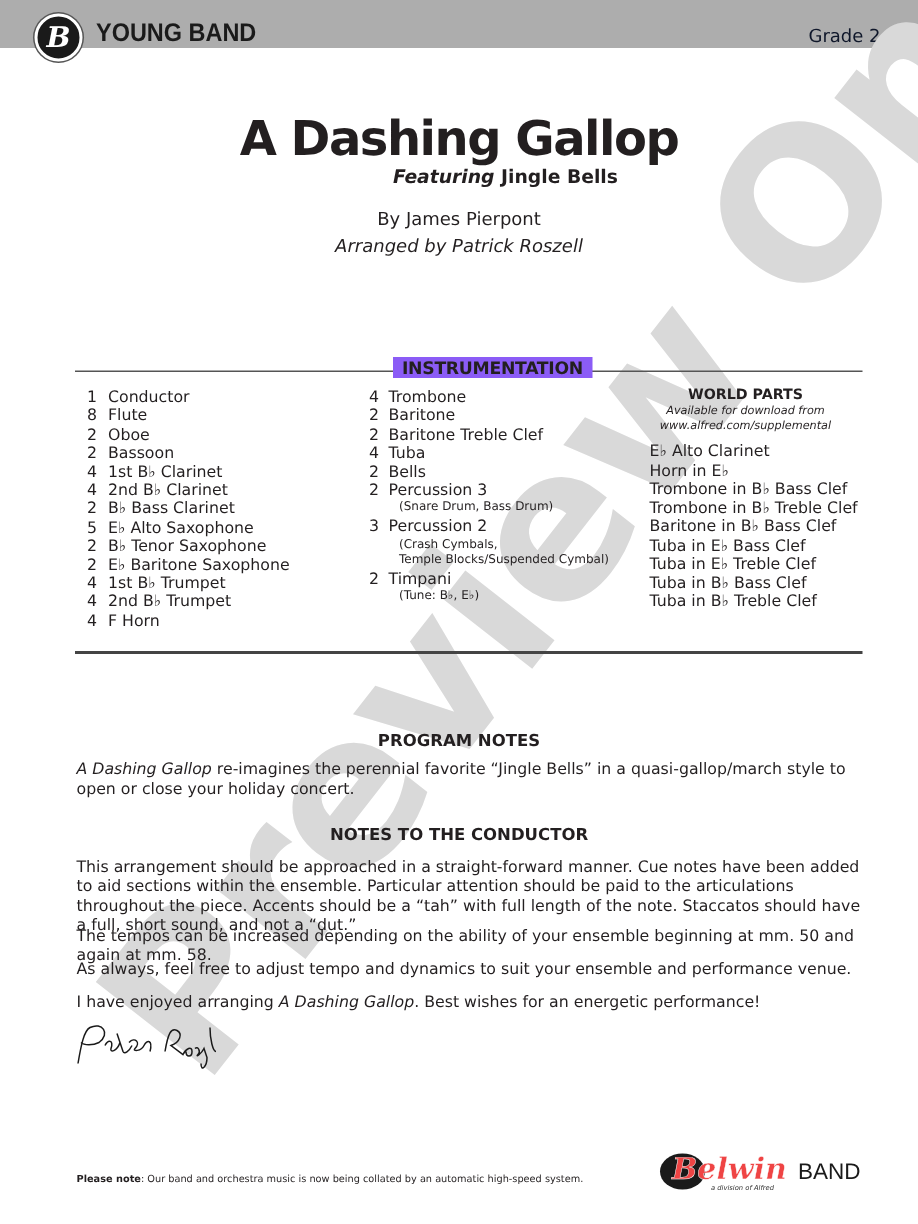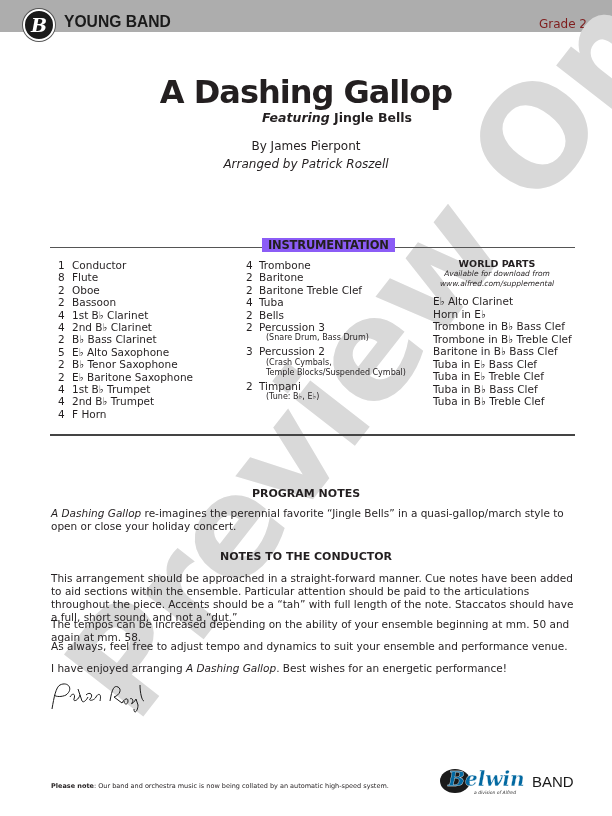--- a/index.html
+++ b/index.html
@@ -18,21 +18,21 @@
     box-shadow: 0 0 0 1px #555;
     color: #fff; font-family: "DejaVu Serif", serif; font-style: italic; font-weight: bold;
     font-size: 19px; line-height: 28px; text-align: center;
   }
   .brand {
     position: absolute; left: 64px; top: 12px; font-family: "Liberation Sans", sans-serif;
     font-weight: bold; font-size: 17px; letter-spacing: 0px; color: #1a1a1a;
     transform: scaleX(0.92); transform-origin: left;
   }
   .grade {
-    position: absolute; right: 25px; top: 17px; font-size: 12px; color: #7f1d1d;
+    position: absolute; right: 25px; top: 17px; font-size: 12px; color: #0f172a;
     font-family: "DejaVu Sans", sans-serif;
   }
   .watermark {
     position: absolute; left: -40px; top: 345px; width: 720px; text-align: center;
     font-family: "DejaVu Sans", sans-serif; font-weight: bold; font-size: 138px;
     color: #d9d9d9; transform: rotate(-52deg); transform-origin: center;
     letter-spacing: -2px; white-space: nowrap; z-index: 0; line-height: 1;
   }
   .content { position: absolute; left: 0; top: 15px; width: 612px; height: 772px; z-index: 1; }
   .title {
@@ -76,21 +76,21 @@
   .note { position: absolute; left: 51px; top: 767px; font-size: 6.5px; line-height: 9px; }
   .note b { font-weight: bold; }
 
   .belwin { position: absolute; left: 440px; top: 752px; width: 140px; height: 30px; }
   .belwin .oval {
     position: absolute; left: 0; top: 2px; width: 30px; height: 24px; border-radius: 50%;
     background: #1a1a1a;
   }
   .belwin .bw {
     position: absolute; left: 8px; top: 0px; font-family: "DejaVu Serif", serif; font-style: italic;
-    font-weight: bold; font-size: 20px; color: #0369a1; -webkit-text-stroke: 0.3px #fff;
+    font-weight: bold; font-size: 20px; color: #ef4444; -webkit-text-stroke: 0.3px #fff;
   }
   .belwin .band { position: absolute; left: 92px; top: 6px; font-family: "Liberation Sans", sans-serif; font-size: 15px; color: #1a1a1a; }
   .belwin .div { position: absolute; left: 34px; top: 23px; font-size: 4.5px; font-style: italic; color: #333; }
 </style>
 </head>
 <body>
 
 <div class="topbar">
   <div class="logo-b">B</div>
   <div class="brand">YOUNG BAND</div>

